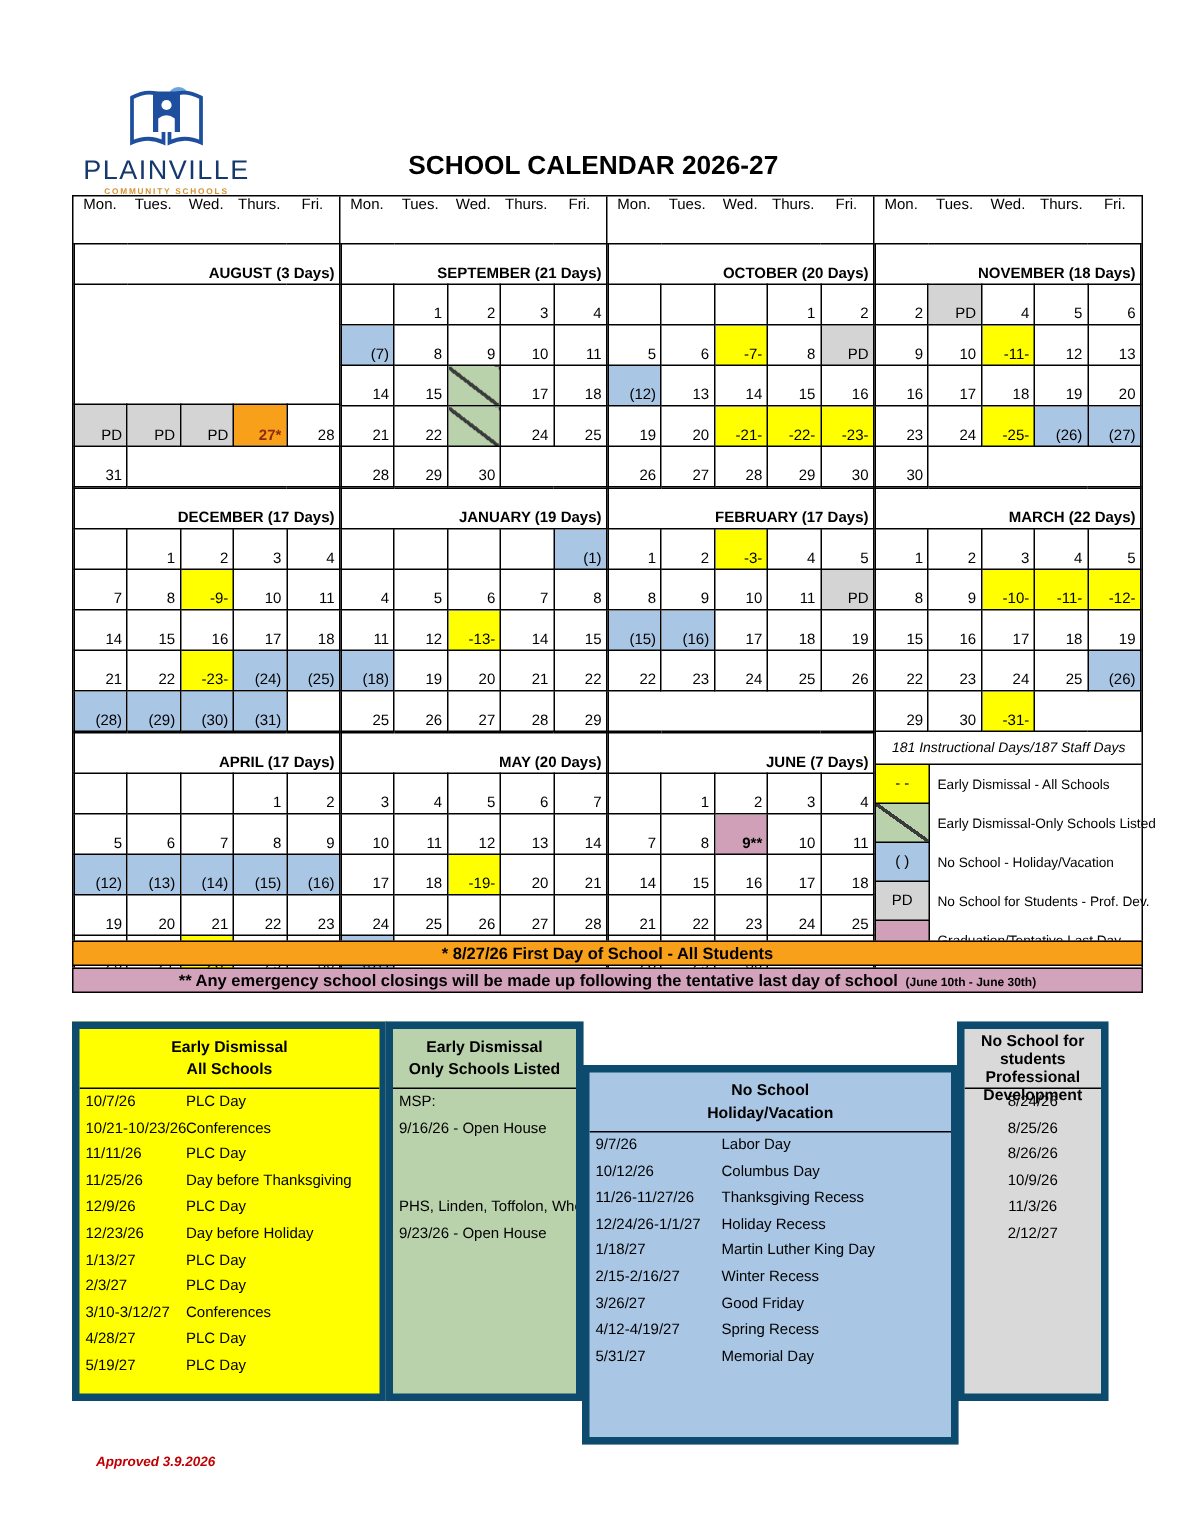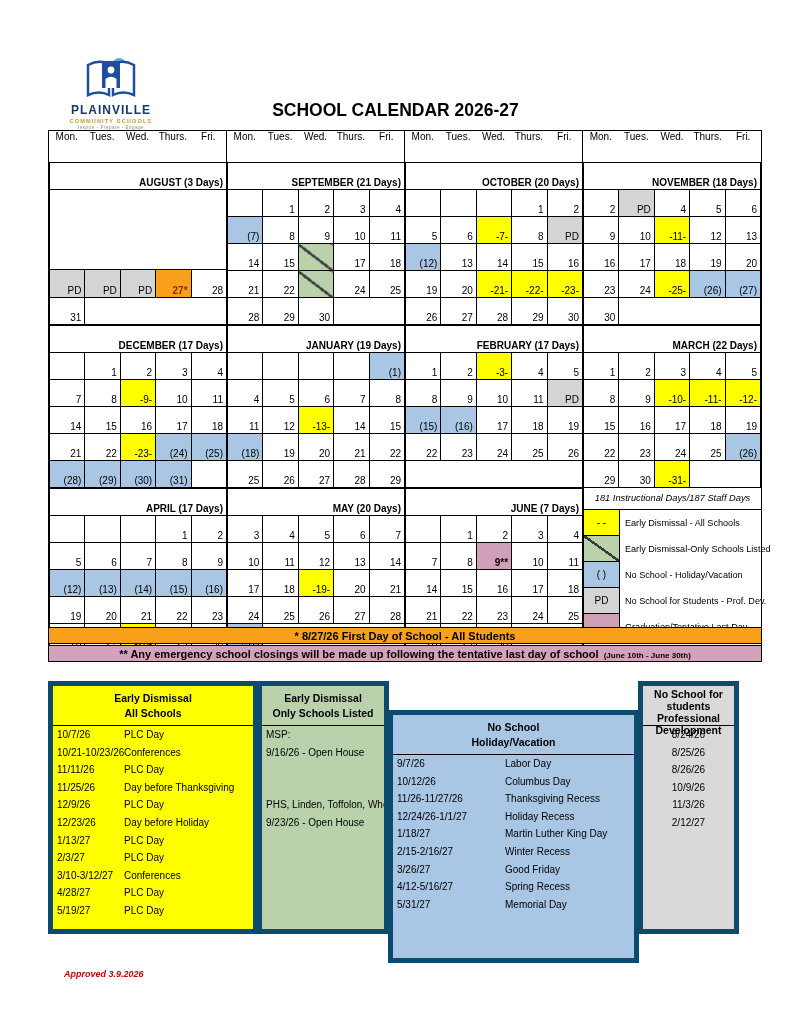--- a/index.html
+++ b/index.html
@@ -2,21 +2,21 @@
 <html><head>
 <meta charset="utf-8">
 <style>
   html,body{margin:0;padding:0;background:#fff;}
   .page{position:relative;width:791px;height:1024px;background:#fff;overflow:hidden;
         font-family:"Liberation Sans",sans-serif;color:#000;}
 
   
   .logo{position:absolute;left:52px;top:56px;width:118px;text-align:center;}
   .logo svg{display:block;margin:0 auto;}
-  .logo-name{font-size:12px;font-weight:bold;color:#16386e;letter-spacing:1px;margin-top:1px;}
+  .logo-name{font-size:18px;font-weight:normal;color:#16386e;letter-spacing:1px;margin-top:1px;}
   .logo-sub{font-size:5.5px;font-weight:bold;color:#d9912e;letter-spacing:1.2px;margin-top:1px;}
   .logo-tag{font-size:4.5px;color:#8a8a8a;letter-spacing:.5px;margin-top:1px;}
 
   .title{position:absolute;left:0;right:0;top:100px;margin:0;text-align:center;
          font-size:17.5px;font-weight:bold;}
 
   
   .calendar{position:absolute;left:48px;top:130px;width:714px;border:1.5px solid #000;
             box-sizing:border-box;background:#fff;}
   .weekday-row{display:flex;height:31px;}
@@ -63,21 +63,21 @@
   .bt-yellow{width:210px;background:#ffff00;}
   .bt-green{width:132px;background:#b9d2ab;}
   .bt-blue{width:251px;background:#a9c6e4;margin-top:29px;}
   .bt-gray{width:101px;background:#d9d9d9;}
   .bt-head{height:40px;border-bottom:1px solid #000;display:flex;flex-direction:column;
            justify-content:space-evenly;text-align:center;font-weight:bold;font-size:10.5px;
            box-sizing:border-box;padding:2px 0;}
   .bt-row{height:17.6px;line-height:17.6px;font-size:10px;white-space:nowrap;overflow:hidden;}
   .bt-date{display:inline-block;padding-left:4px;box-sizing:border-box;}
   .bt-yellow .bt-date{width:71px;}
-  .bt-blue .bt-date{width:112px;}
+  .bt-blue .bt-date{width:88px;}
   .bt-line{padding-left:4px;}
   .bt-center{text-align:center;}
 
   .approved{position:absolute;left:64px;top:957px;font-size:9px;font-weight:bold;font-style:italic;color:#c00000;margin-top:12px;}
 </style>
 </head>
 <body>
 
 <div class="page">
 
@@ -636,21 +636,21 @@
           <div>No School</div>
           <div>Holiday/Vacation</div>
         </div>
         <div class="bt-row"><span class="bt-date">9/7/26</span><span>Labor Day</span></div>
         <div class="bt-row"><span class="bt-date">10/12/26</span><span>Columbus Day</span></div>
         <div class="bt-row"><span class="bt-date">11/26-11/27/26</span><span>Thanksgiving Recess</span></div>
         <div class="bt-row"><span class="bt-date">12/24/26-1/1/27</span><span>Holiday Recess</span></div>
         <div class="bt-row"><span class="bt-date">1/18/27</span><span>Martin Luther King Day</span></div>
         <div class="bt-row"><span class="bt-date">2/15-2/16/27</span><span>Winter Recess</span></div>
         <div class="bt-row"><span class="bt-date">3/26/27</span><span>Good Friday</span></div>
-        <div class="bt-row"><span class="bt-date">4/12-5/16/27</span><span>Spring Recess</span></div>
+        <div class="bt-row"><span class="bt-date">4/12-4/19/27</span><span>Spring Recess</span></div>
         <div class="bt-row"><span class="bt-date">5/31/27</span><span>Memorial Day</span></div>
         <div class="bt-row"><span class="bt-date"></span><span></span></div>
         <div class="bt-row"><span class="bt-date"></span><span></span></div>
         <div class="bt-row"><span class="bt-date"></span><span></span></div>
       </div>
       <div class="bt-col bt-gray">
         <div class="bt-head">
           <div>No School for students</div>
           <div>Professional Development</div>
         </div>

